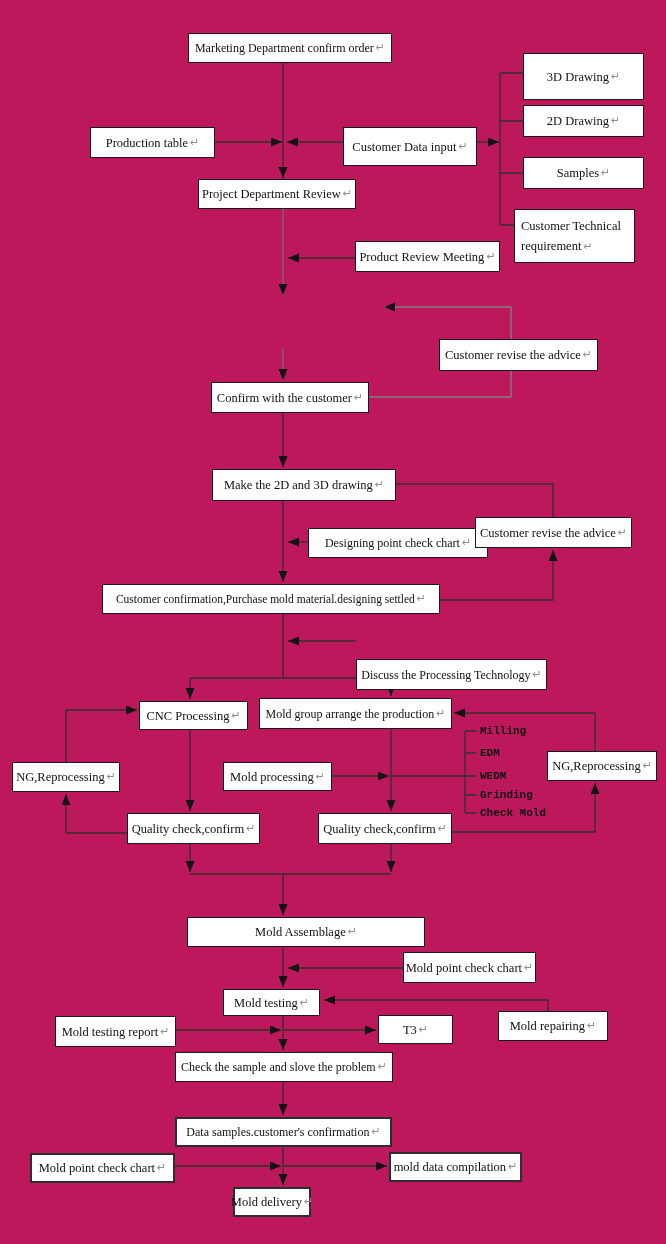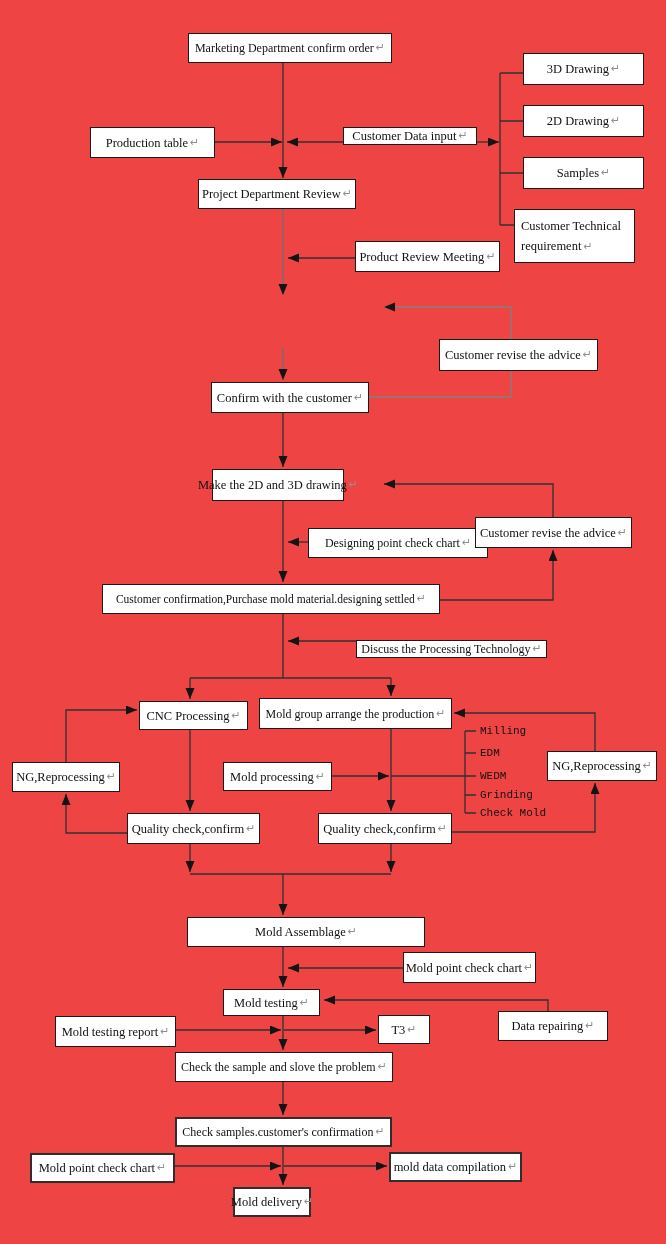--- a/index.html
+++ b/index.html
@@ -1,63 +1,63 @@
 <!DOCTYPE html>
 <html><head>
 <meta charset="utf-8">
 <style>
   html,body{margin:0;padding:0;background:#ffffff;}
   #stage{
-    position:relative;width:666px;height:1244px;background:#ef4444;
+    position:relative;width:666px;height:1244px;background:#be185d;
     font-family:"Liberation Serif", serif; color:#111;
   }
   #connectors{position:absolute;left:0;top:0;}
   .node{
     position:absolute;box-sizing:border-box;background:#ffffff;
     border:1px solid #1a1a1a;
     display:flex;align-items:center;justify-content:center;
     text-align:center;font-size:12.5px;line-height:16px;white-space:nowrap;
   }
   .node.wrap{white-space:normal;}
   .ret{color:#8f8f8f;font-size:11px;margin-left:2px;font-family:"DejaVu Sans",sans-serif;}
   .proc{
     position:absolute;height:16px;display:flex;align-items:center;
-    font-family:"Liberation Mono", monospace;font-weight:normal;font-size:11px;color:#111;
+    font-family:"Liberation Mono", monospace;font-weight:bold;font-size:11px;color:#111;
     white-space:nowrap;
   }
   
   #n_marketing{left:188px;top:33px;width:204px;height:30px;font-size:12px}
   #n_production_table{left:90px;top:127px;width:125px;height:31px}
-  #n_customer_data_input{left:343px;top:127px;width:134px;height:18px}
-  #n_drawing_3d{left:523px;top:53px;width:121px;height:32px}
+  #n_customer_data_input{left:343px;top:127px;width:134px;height:39px}
+  #n_drawing_3d{left:523px;top:53px;width:121px;height:47px}
   #n_drawing_2d{left:523px;top:105px;width:121px;height:32px}
   #n_samples{left:523px;top:157px;width:121px;height:32px}
   #n_customer_technical{left:514px;top:209px;width:121px;height:54px;line-height:20px;text-align:left;padding:0 6px}
   #n_project_review{left:198px;top:179px;width:158px;height:30px}
   #n_product_review_meeting{left:355px;top:241px;width:145px;height:31px}
   #n_analysis{left:200px;top:297px;width:180px;height:51px;line-height:20px}
   #n_customer_revise_1{left:439px;top:339px;width:159px;height:32px}
   #n_confirm_customer{left:211px;top:382px;width:158px;height:31px}
-  #n_make_drawing{left:212px;top:469px;width:132px;height:32px}
+  #n_make_drawing{left:212px;top:469px;width:184px;height:32px}
   #n_designing_check{left:308px;top:528px;width:180px;height:30px;font-size:12px}
   #n_customer_revise_2{left:475px;top:517px;width:157px;height:31px}
   #n_customer_confirmation{left:102px;top:584px;width:338px;height:30px;font-size:11.5px}
-  #n_discuss_processing{left:356px;top:640px;width:191px;height:18px;font-size:12px}
+  #n_discuss_processing{left:356px;top:659px;width:191px;height:31px;font-size:12px}
   #n_cnc{left:139px;top:701px;width:109px;height:29px}
   #n_mold_group{left:259px;top:698px;width:193px;height:31px;font-size:12px}
   #n_ng_left{left:12px;top:762px;width:108px;height:30px}
   #n_mold_processing{left:223px;top:762px;width:109px;height:29px}
   #n_ng_right{left:547px;top:751px;width:110px;height:30px}
   #n_quality_left{left:127px;top:813px;width:133px;height:31px}
   #n_quality_right{left:318px;top:813px;width:134px;height:31px}
   #n_mold_assemblage{left:187px;top:917px;width:238px;height:30px}
   #n_mold_point_check_1{left:403px;top:952px;width:133px;height:31px}
   #n_mold_testing{left:223px;top:989px;width:97px;height:27px}
   #n_mold_testing_report{left:55px;top:1016px;width:121px;height:31px}
-  #n_t3{left:378px;top:1015px;width:52px;height:29px}
+  #n_t3{left:378px;top:1015px;width:75px;height:29px}
   #n_mold_repairing{left:498px;top:1011px;width:110px;height:30px}
   #n_check_sample{left:175px;top:1052px;width:218px;height:30px;font-size:12px}
   #n_check_samples_confirm{left:175px;top:1117px;width:217px;height:30px;font-size:12px;border-width:2px;border-color:#2e2e2e}
   #n_mold_point_check_2{left:30px;top:1153px;width:145px;height:30px;border-width:2px;border-color:#2e2e2e}
   #n_mold_data_compilation{left:389px;top:1152px;width:133px;height:30px;border-width:2px;border-color:#2e2e2e}
   #n_mold_delivery{left:233px;top:1187px;width:78px;height:30px;border-width:2px;border-color:#2e2e2e}
   
   #p_milling{left:480px;top:723px}
   #p_edm{left:480px;top:745px}
   #p_wedm{left:480px;top:768px}
@@ -239,29 +239,29 @@
     </div>
   <div class="node" id="n_mold_testing_report">
       <span>Mold testing report</span>
       <span class="ret">↵</span>
     </div>
   <div class="node" id="n_t3">
       <span>T3</span>
       <span class="ret">↵</span>
     </div>
   <div class="node" id="n_mold_repairing">
-      <span>Data repairing</span>
+      <span>Mold repairing</span>
       <span class="ret">↵</span>
     </div>
   <div class="node" id="n_check_sample">
       <span>Check the sample and slove the problem</span>
       <span class="ret">↵</span>
     </div>
   <div class="node" id="n_check_samples_confirm">
-      <span>Check samples.customer's confirmation</span>
+      <span>Data samples.customer's confirmation</span>
       <span class="ret">↵</span>
     </div>
   <div class="node" id="n_mold_point_check_2">
       <span>Mold point check chart</span>
       <span class="ret">↵</span>
     </div>
   <div class="node" id="n_mold_data_compilation">
       <span>mold data compilation</span>
       <span class="ret">↵</span>
     </div>

